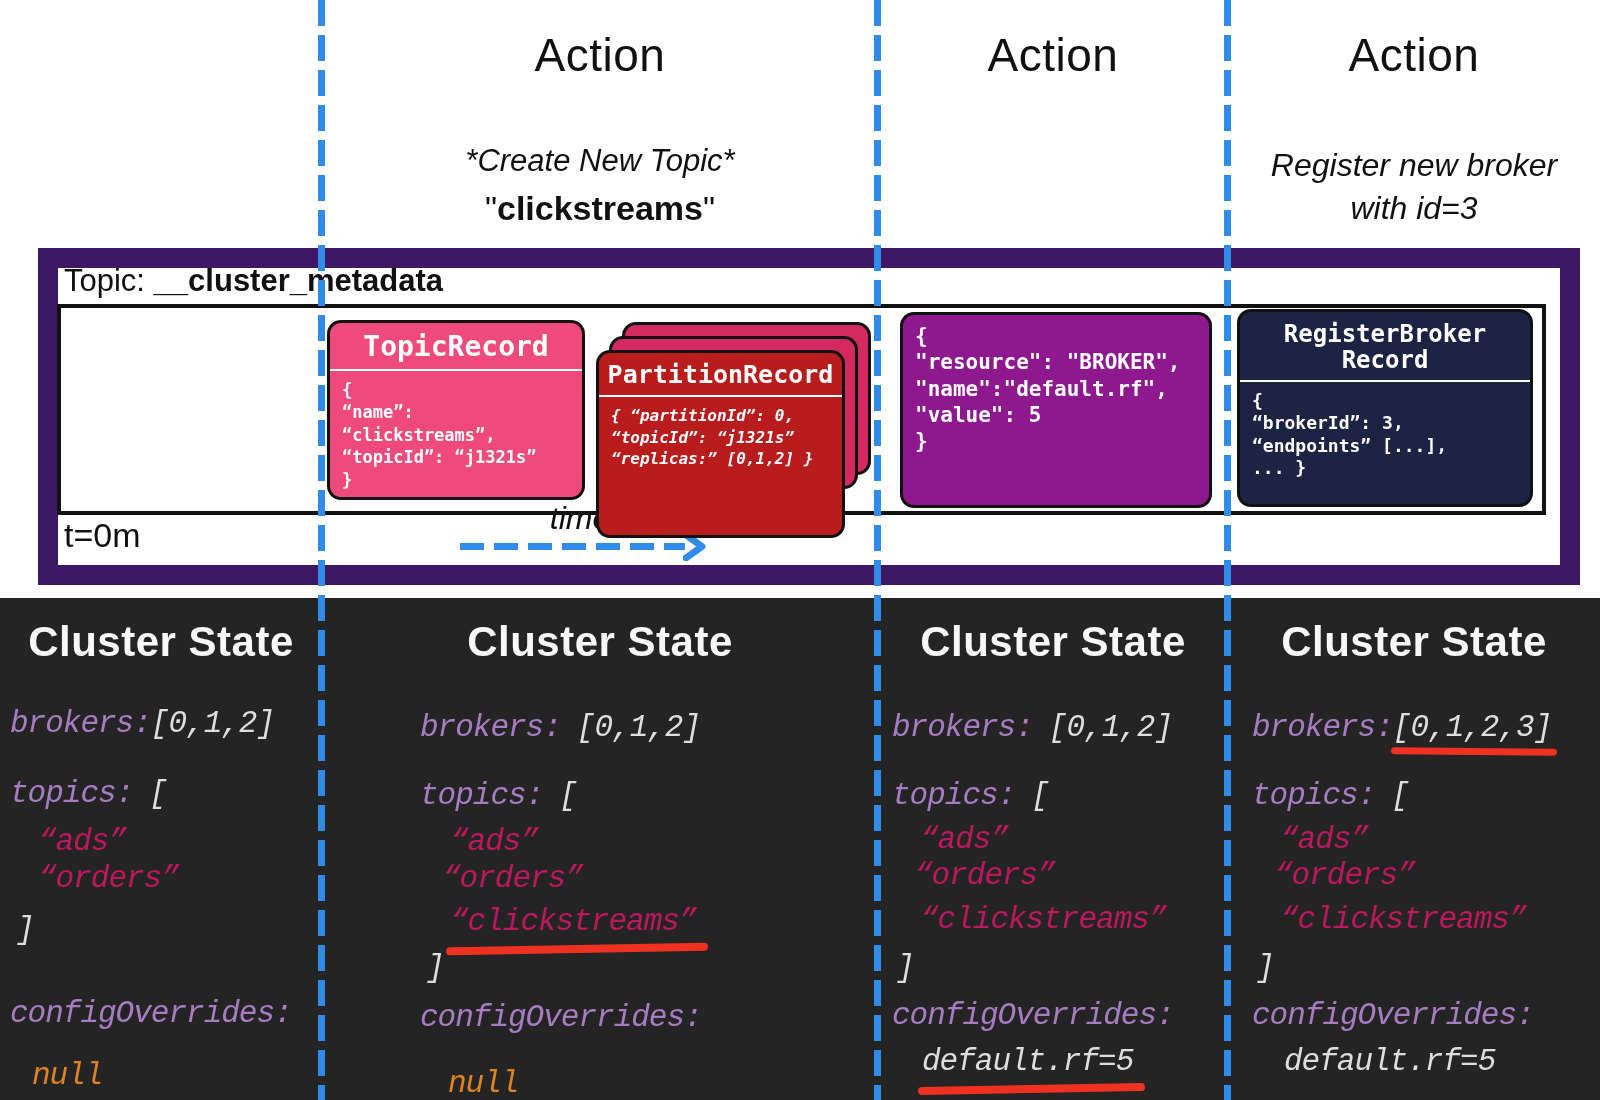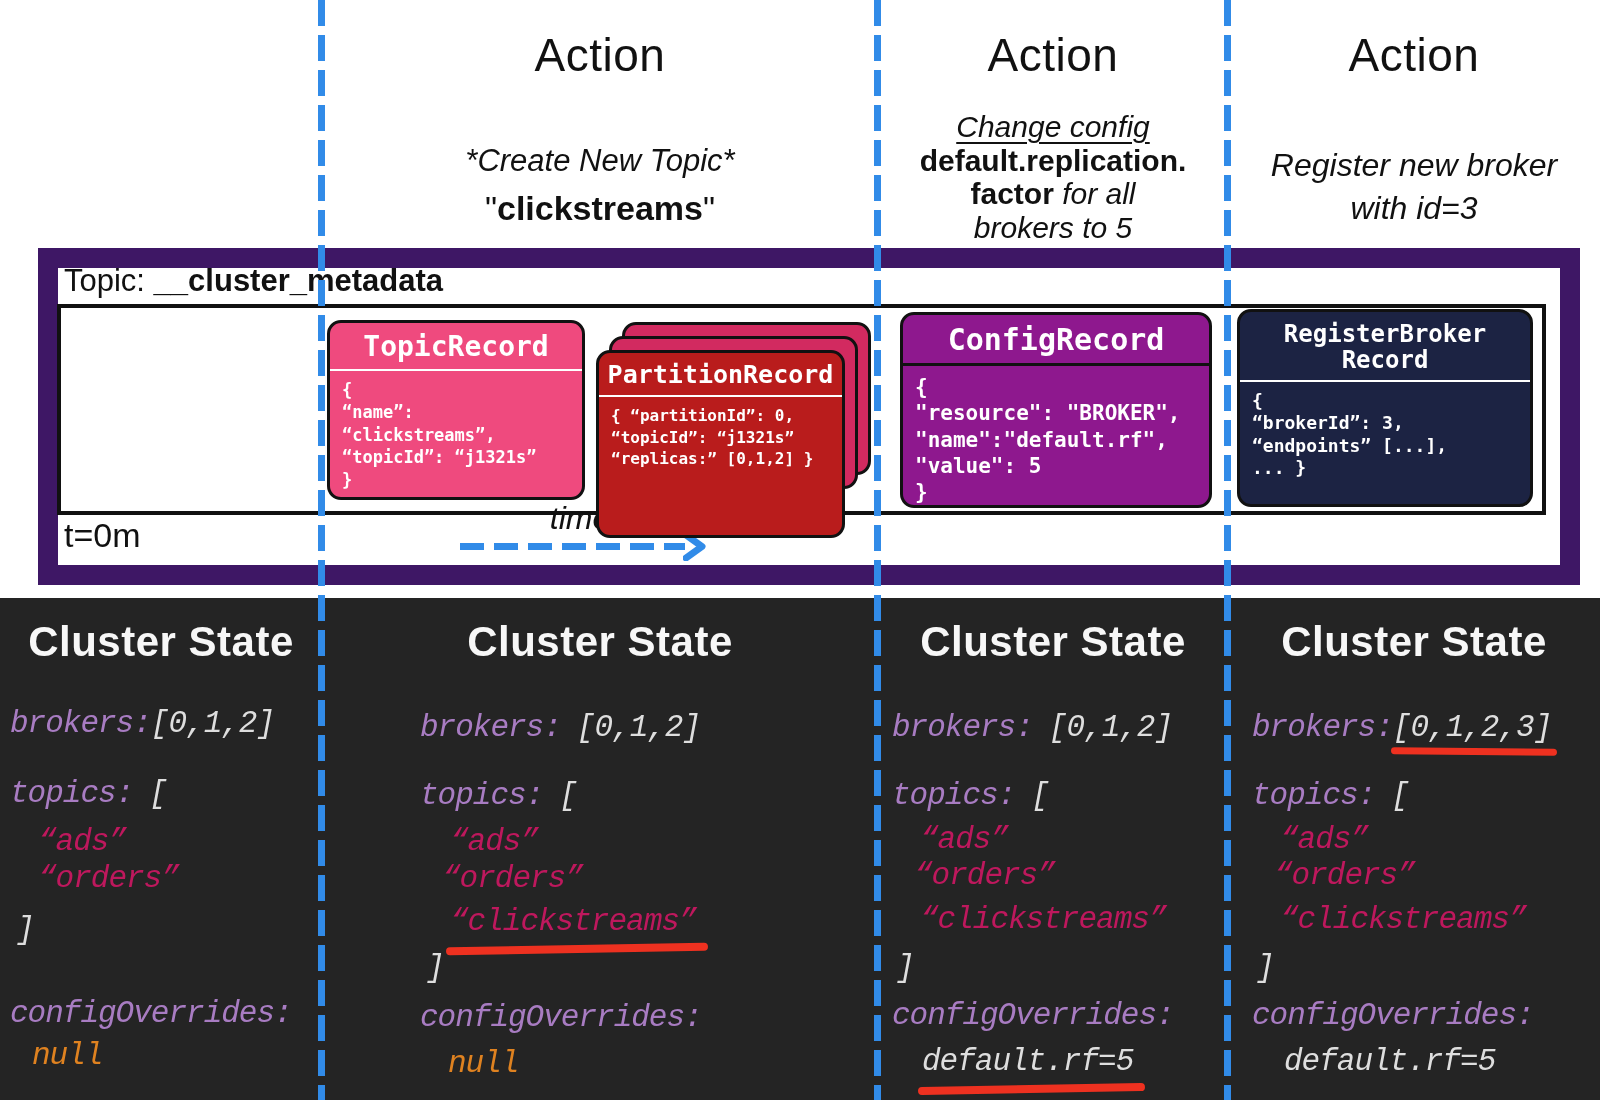--- a/index.html
+++ b/index.html
@@ -43,36 +43,36 @@
   .card-title{text-align:center;font-weight:bold;padding:7px 4px 6px 4px;border-bottom:2px solid #fff;}
   .card-body{padding:8px 12px;font-weight:bold;white-space:pre-line;text-align:left;}
   .card-pink{background:#EF4A7E;left:327px;top:320px;width:258px;height:180px;}
   .card-pink .card-title{font-size:28px;}
   .card-pink .card-body{font-size:17px;line-height:1.32;}
   .stack-layer{position:absolute;background:#D22A60;border:3px solid #111;border-radius:14px;z-index:5;box-sizing:border-box;}
   .sl1{left:609px;top:336px;width:249px;height:153px;}
   .sl2{left:622px;top:322px;width:249px;height:153px;}
   .card-crimson{background:#b91c1c;left:596px;top:350px;width:249px;height:188px;}
   .card-crimson .card-title{font-size:25px;}
-  .card-crimson .card-body{font-size:16px;line-height:1.35;}
+  .card-crimson .card-body{font-size:16px;line-height:1.35;font-style:italic;}
   .card-magenta{background:#8E188E;left:900px;top:312px;width:312px;height:196px;}
   .card-magenta .card-title{font-size:30px;border-bottom:3px solid #111;}
   .card-magenta .card-body{font-size:21px;line-height:1.25;}
   .card-navy{background:#1C2343;left:1237px;top:309px;width:296px;height:198px;}
   .card-navy .card-title{font-size:24px;line-height:1.1;padding-top:9px;}
   .card-navy .card-body{font-size:18px;line-height:1.25;}
   
   .dark-band{position:absolute;left:0;top:598px;width:1600px;height:502px;background:#242424;z-index:1;}
   .state-panel{position:absolute;top:598px;height:502px;z-index:2;color:#DEDEDE;}
   .state-heading{text-align:center;margin-top:20px;font-size:42px;font-weight:600;color:#F7F7F7;letter-spacing:.5px;}
   .code{position:absolute;font-family:"Liberation Mono",monospace;font-style:italic;font-size:31px;white-space:nowrap;letter-spacing:-1px;}
   .k{color:#A87CC2;}
   .w{color:#DEDEDE;}
   .g{color:#be185d;}
-  .o{color:#DF8220;}
+  .o{color:#DF8220;margin-top:20px;}
   .gap{margin-left:16px;}
   .rel{position:relative;display:inline-block;}
   .red-underline::after{
     content:"";position:absolute;left:-4px;right:-12px;bottom:-14px;height:8px;
     background:#EE3120;border-radius:5px;transform:rotate(-1deg);
   }
   .red-underline-tight::after{
     content:"";position:absolute;left:-2px;right:-6px;bottom:-10px;height:7px;
     background:#EE3120;border-radius:5px;transform:rotate(0.6deg);
   }
@@ -87,26 +87,20 @@
   <div class="action-col" style="left:322px;width:556px;">
     <div class="action-heading">Action</div>
     <div class="action-sub sub2">
       <div class="it">*Create New Topic*</div>
       <div class="line2"><span>"</span><span class="bo">clickstreams</span><span>"</span></div>
     </div>
   </div>
 
   <div class="action-col" style="left:878px;width:350px;">
     <div class="action-heading">Action</div>
-    <div class="action-sub sub3">
-      <div class="it ul">Change config</div>
-      <div class="bo">default.replication.</div>
-      <div><span class="bo">factor</span><span class="it"> for all</span></div>
-      <div class="it">brokers to 5</div>
-    </div>
   </div>
 
   <div class="action-col" style="left:1228px;width:372px;">
     <div class="action-heading">Action</div>
     <div class="action-sub sub4">
       <div class="it">Register new broker</div>
       <div class="it">with id=3</div>
     </div>
   </div>
 
@@ -133,21 +127,20 @@
   <div class="stack-layer sl2"></div>
   <div class="stack-layer sl1"></div>
   <div class="card card-crimson">
     <div class="card-title">PartitionRecord</div>
     <div class="card-body">{ “partitionId”: 0,
 “topicId”: “j1321s”
 “replicas:” [0,1,2] }</div>
   </div>
 
   <div class="card card-magenta">
-    <div class="card-title">ConfigRecord</div>
     <div class="card-body">{
 "resource": "BROKER",
 "name":"default.rf",
 "value": 5
 }</div>
   </div>
 
   <div class="card card-navy">
     <div class="card-title">RegisterBroker Record</div>
     <div class="card-body">{

